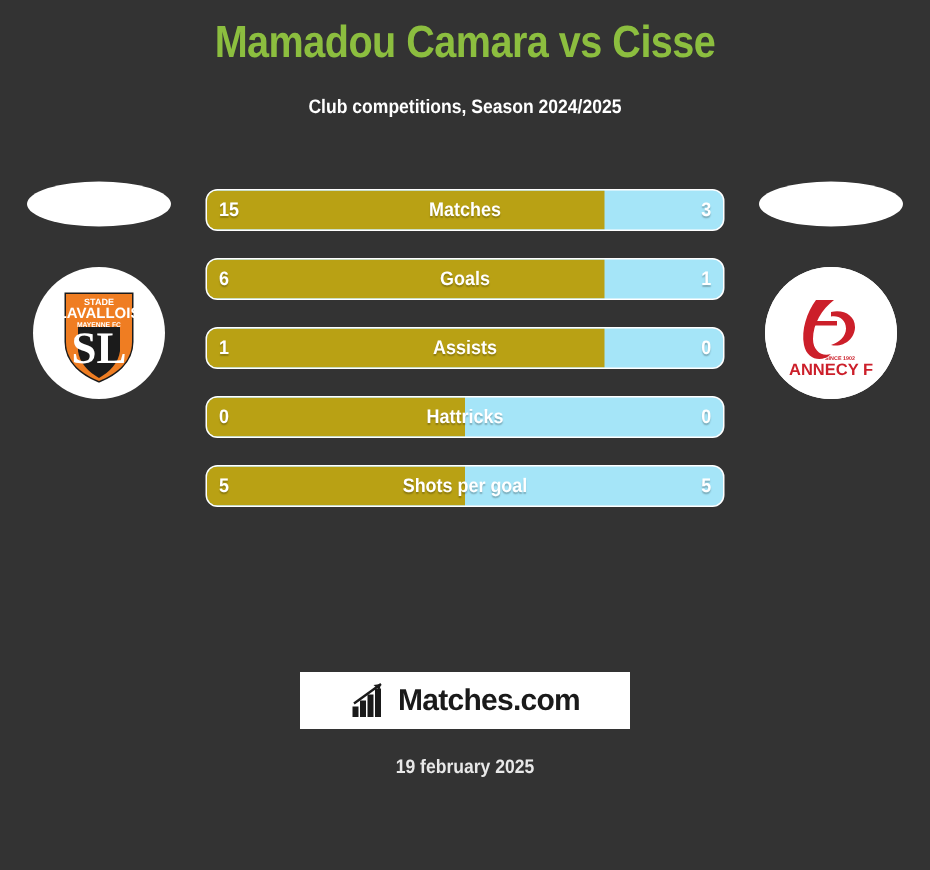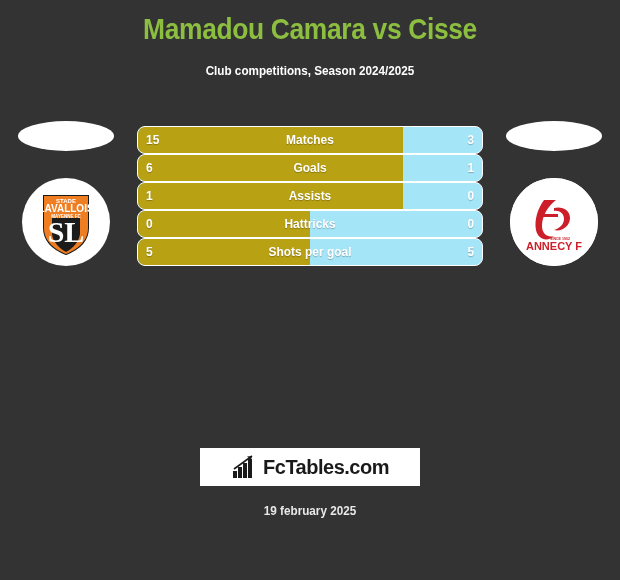--- a/index.html
+++ b/index.html
@@ -77,20 +77,21 @@
   
   .bars {
     position: absolute;
     left: 137px;
     top: 126px;
     width: 346px;
   }
   .bar-row {
     position: relative;
     height: 28px;
+    margin-bottom: 18px;
     border-radius: 8px;
     border: 1px solid #ffffff;
     box-sizing: border-box;
     overflow: hidden;
     background: #a5e5f8;
   }
   .bar-fill {
     position: absolute;
     left: 0;
     top: 0;
@@ -226,18 +227,18 @@
 
   <div class="fctables">
     <svg width="26" height="26" viewBox="0 0 26 26">
       <rect x="2" y="17" width="4" height="7" fill="#1a1a1a"></rect>
       <rect x="7" y="13" width="4" height="11" fill="#1a1a1a"></rect>
       <rect x="12" y="9" width="4" height="15" fill="#1a1a1a"></rect>
       <rect x="17" y="5" width="4" height="19" fill="#1a1a1a"></rect>
       <path d="M3 15 L21 2" stroke="#1a1a1a" stroke-width="1.6" fill="none"></path>
       <path d="M21 2 l-5 0.6 L20 6 Z" fill="#1a1a1a"></path>
     </svg>
-    <span class="fctables-text">FcTables.com</span>
+    <span class="fctables-text">Matches.com</span>
   </div>
 
   <div class="date">19 february 2025</div>
 
 </div>
 
 </body></html>

